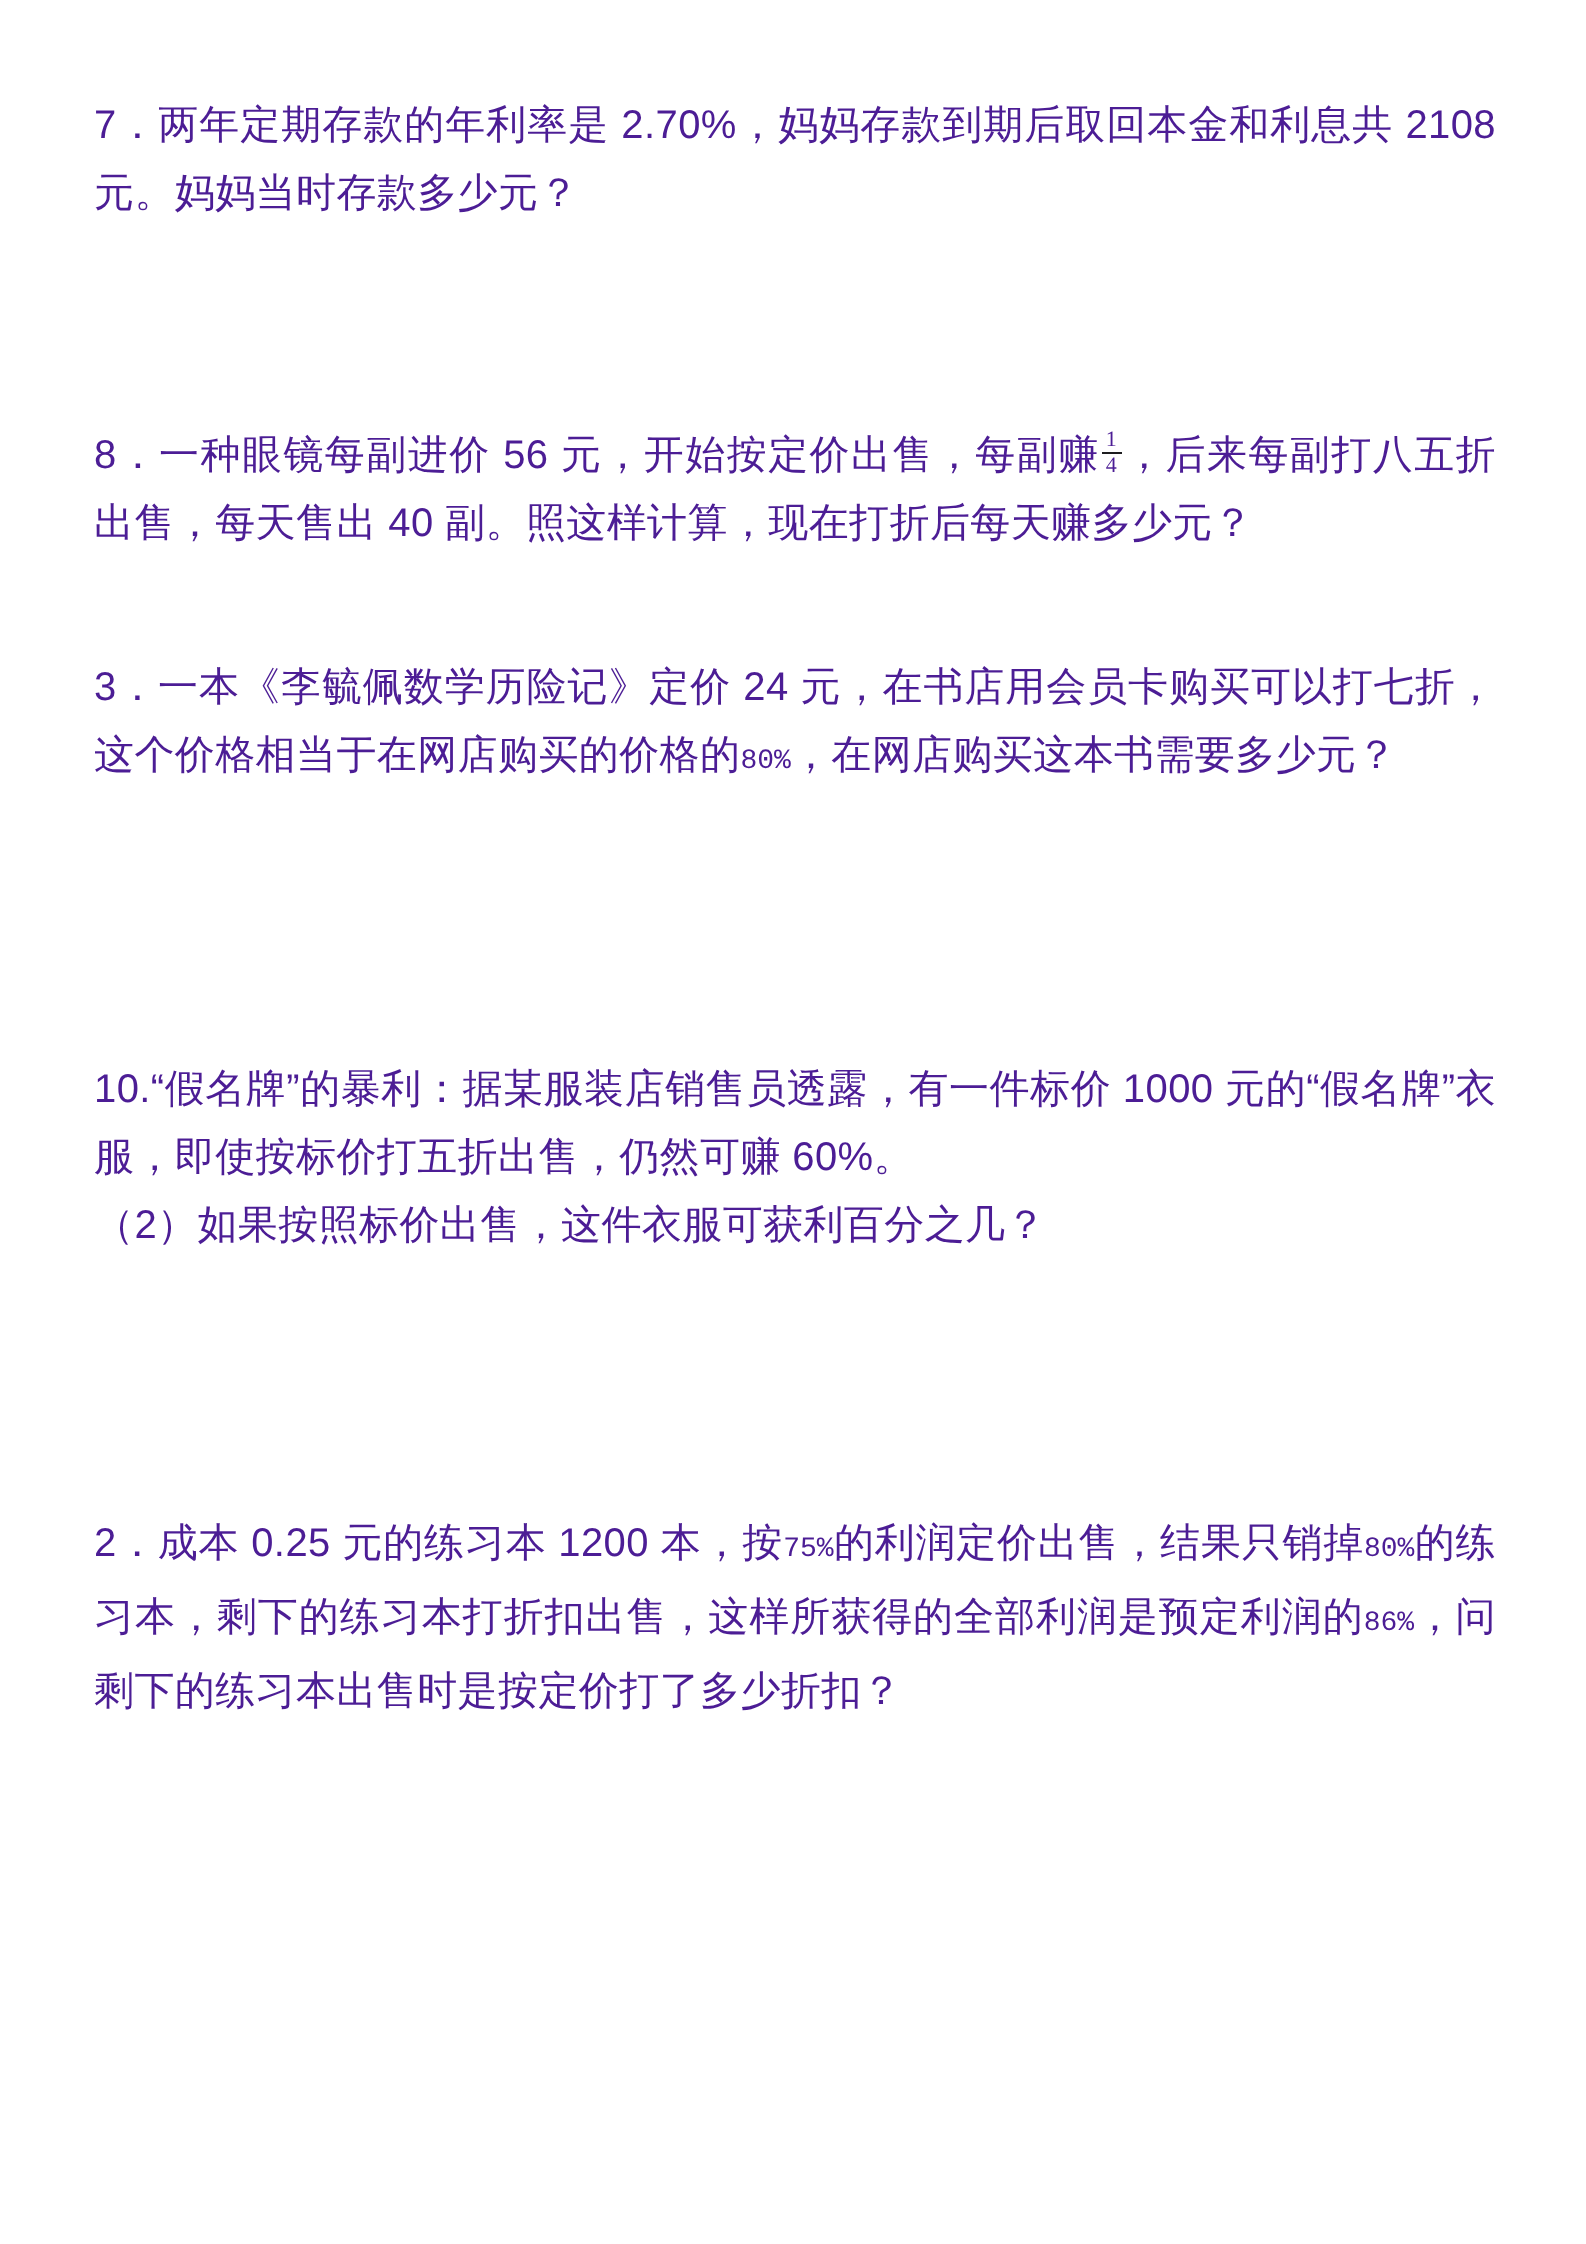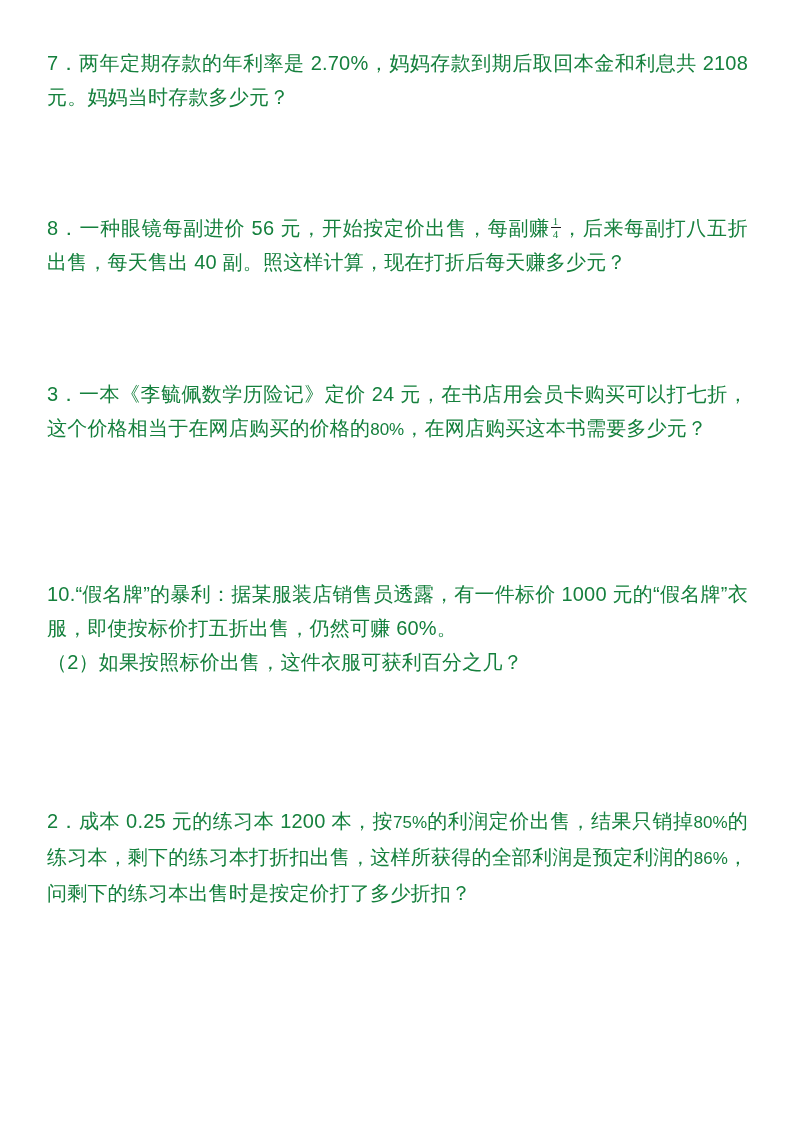--- a/index.html
+++ b/index.html
@@ -9,39 +9,39 @@
   }
   .page {
     position: relative;
     width: 793px;
     height: 1122px;
     box-sizing: border-box;
     background: #ffffff;
     padding: 46px 45px 12px 47px;
     overflow: hidden;
     font-family: "Liberation Sans", "DejaVu Sans", sans-serif;
-    color: #15803d;
+    color: #4c1d95;
     border-radius: 29px;
   }
   .question {
     font-size: 20px;
     line-height: 34px;
     text-align: justify;
     text-justify: inter-ideograph;
     letter-spacing: 0.2px;
   }
   .para {
     margin: 0;
   }
   .txt {
     white-space: pre-wrap;
   }
   .small-serif {
-    font-family: Liberation Sans, sans-serif;
-    font-size: 17px;
+    font-family: Liberation Mono, monospace;
+    font-size: 14px;
     letter-spacing: 0;
   }
   .frac {
     display: inline-block;
     vertical-align: middle;
     text-align: center;
     font-family: "Liberation Serif", "DejaVu Serif", serif;
     font-size: 11px;
     line-height: 1.1;
     position: relative;
@@ -59,21 +59,21 @@
   }
 </style>
 </head>
 <body>
 
 <div class="page">
   <div id="questions">
       <div class="question" style="margin-bottom: 97px;">
         <p class="para"><span class="txt">7．两年定期存款的年利率是 2.70%，妈妈存款到期后取回本金和利息共 2108 元。妈妈当时存款多少元？</span></p>
       </div>
-      <div class="question" style="margin-bottom: 98px;">
+      <div class="question" style="margin-bottom: 48px;">
         <p class="para"><span class="txt">8．一种眼镜每副进价 56 元，开始按定价出售，每副赚</span><span class="frac"><span class="num">1</span><span class="den">4</span></span><span class="txt">，后来每副打八五折出售，每天售出 40 副。照这样计算，现在打折后每天赚多少元？</span></p>
       </div>
       <div class="question" style="margin-bottom: 130px;">
         <p class="para"><span class="txt">3．一本《李毓佩数学历险记》定价 24 元，在书店用会员卡购买可以打七折，这个价格相当于在网店购买的价格的</span><span class="small-serif">80%</span><span class="txt">，在网店购买这本书需要多少元？</span></p>
       </div>
       <div class="question" style="margin-bottom: 125px;">
         <p class="para"><span class="txt">10.“假名牌”的暴利：据某服装店销售员透露，有一件标价 1000 元的“假名牌”衣服，即使按标价打五折出售，仍然可赚 60%。</span></p>
         <p class="para"><span class="txt">（2）如果按照标价出售，这件衣服可获利百分之几？</span></p>
       </div>
       <div class="question" style="margin-bottom: 0px;">

